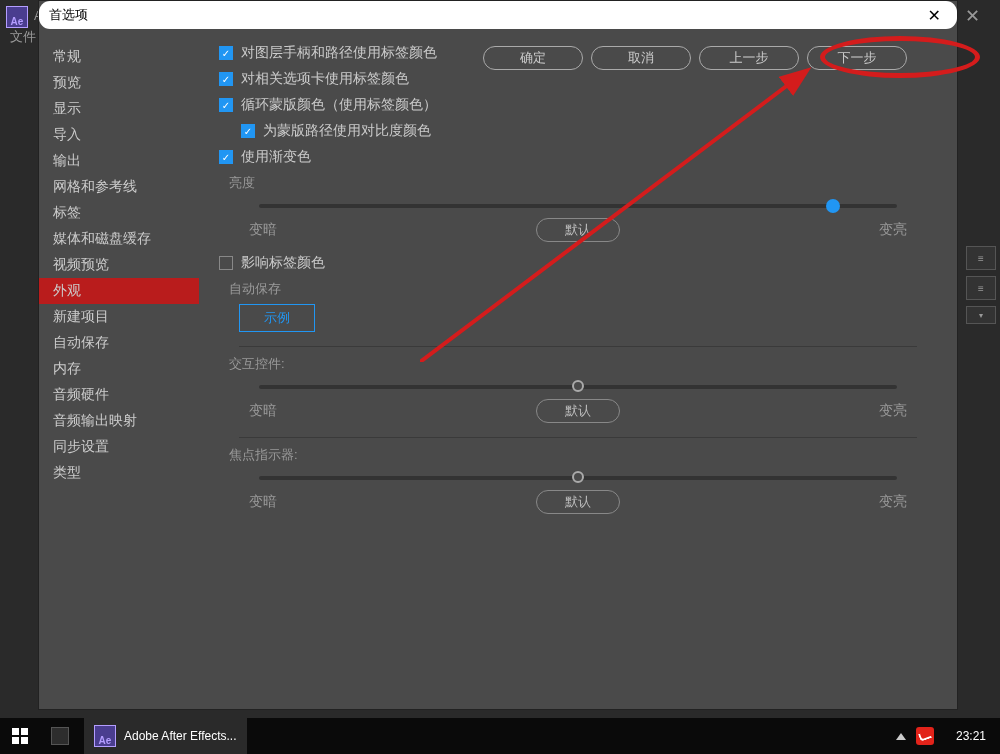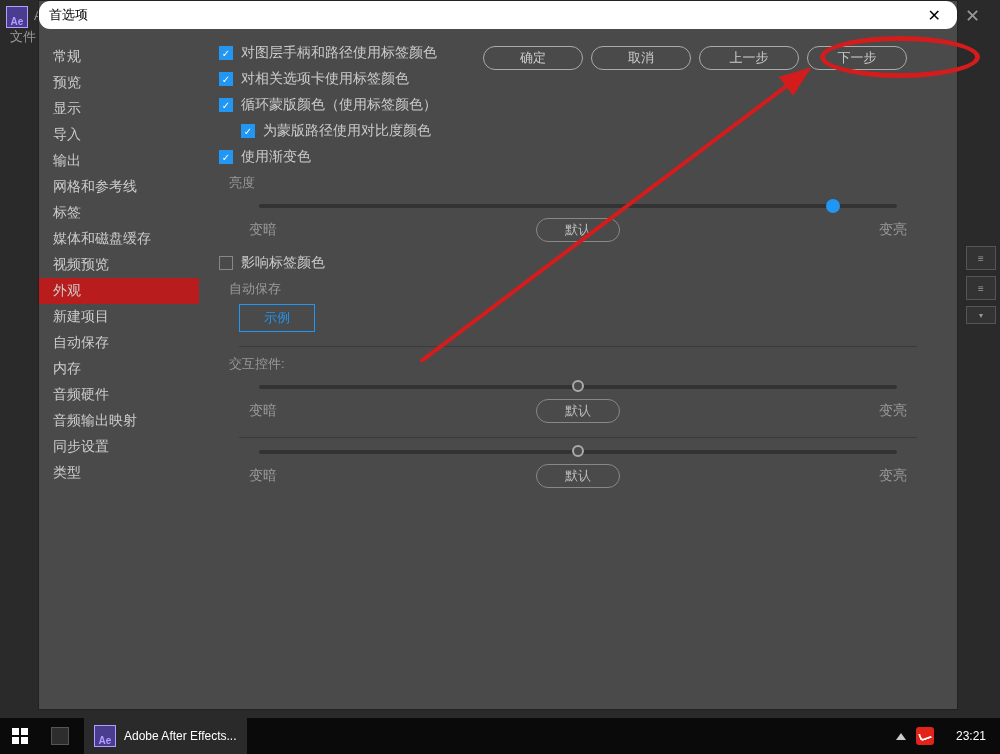--- a/index.html
+++ b/index.html
@@ -148,20 +148,21 @@
       <div class="slider-track">
         <div class="slider-handle hollow" style="left:50%;"></div>
       </div>
       <div class="slider-row">
         <span>变暗</span>
         <button class="btn-default">默认</button>
         <span>变亮</span>
       </div>
       
       <div class="divider"></div>
+      <div class="section-label">焦点指示器:</div>
       <div class="slider-track">
         <div class="slider-handle hollow" style="left:50%;"></div>
       </div>
       <div class="slider-row">
         <span>变暗</span>
         <button class="btn-default">默认</button>
         <span>变亮</span>
       </div>
     </div>
   </div>

